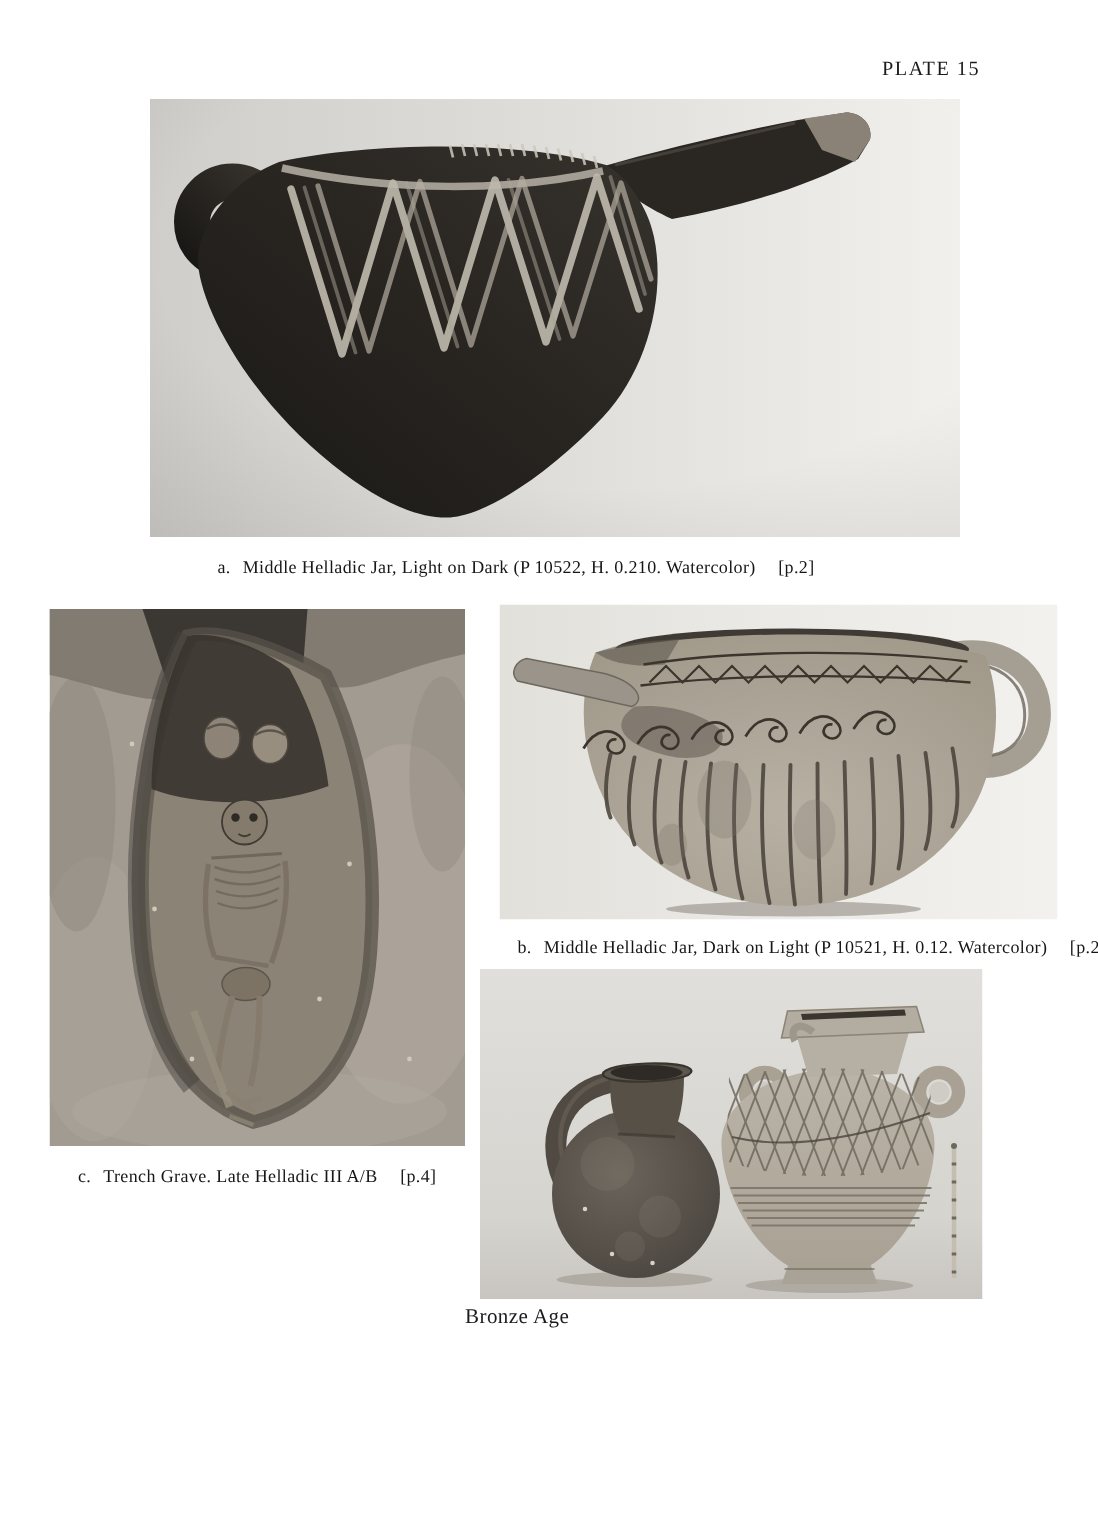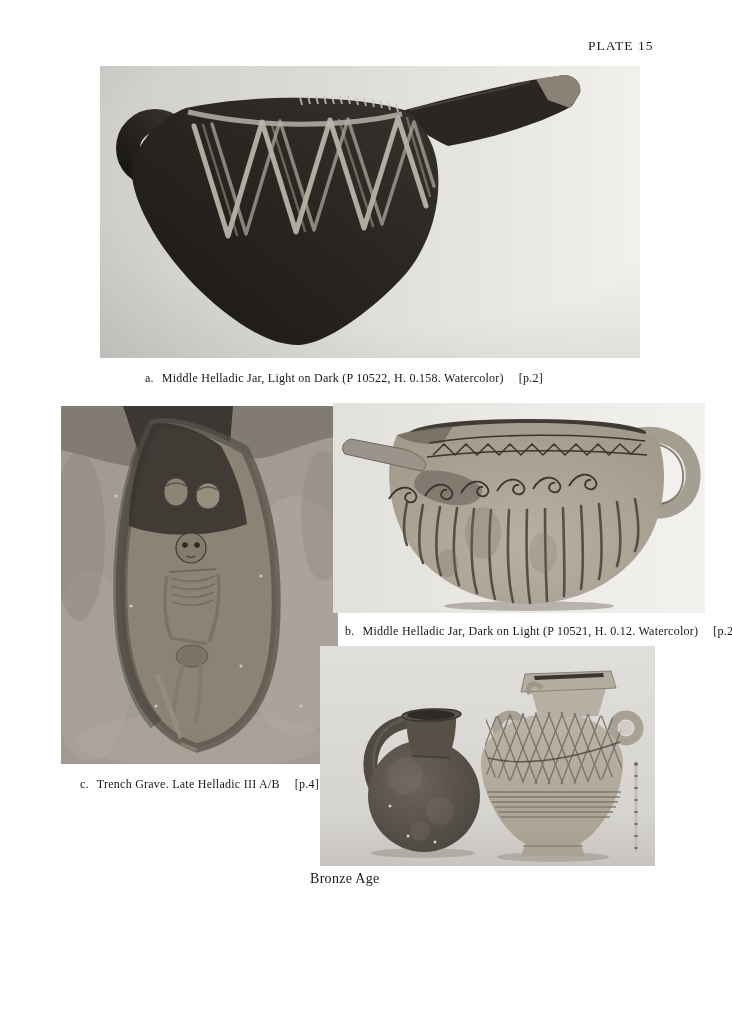--- a/index.html
+++ b/index.html
@@ -25,21 +25,21 @@
     white-space:nowrap;
     color:#161616;
   }
   .cap-letter{margin-right:8px;}
   .cap-ref{margin-left:15px;text-align:right;}
   .fig-a figcaption{margin-top:13px;transform:translateX(calc(-50% - 26px));}
   .fig-b figcaption{margin-top:11px;transform:translateX(calc(-50% - 16px));padding-left:28px;}
   .fig-c figcaption{margin-top:13px;}
   .fig-d figcaption{margin-top:11px;transform:translateX(calc(-50% - 3px));}
   .fig-a{left:100px;top:66px;}
-  .fig-c{left:33px;top:406px;margin-left:28px;}
+  .fig-c{left:33px;top:406px;}
   .fig-b{left:333px;top:403px;}
   .fig-d{left:320px;top:646px;}
   .period-label{
     position:absolute;left:310px;top:871px;
     font-size:14px;letter-spacing:0.3px;
   }
 </style>
 </head>
 <body>
 
@@ -95,21 +95,21 @@
 
         <g fill="none" stroke-linecap="round" stroke-linejoin="round">
           <path d="M94 60 L128 170 L162 56 L196 166 L230 54 L264 162 L298 52 L326 140" stroke="#bdb7ab" stroke-width="5" opacity="0.92"></path>
           <path d="M112 58 L146 168 L180 55 L214 164 L248 53 L282 158 L314 56 L334 120" stroke="#b3ada1" stroke-width="3.5" opacity="0.7"></path>
           <path d="M103 59 L137 169 M171 56 L205 165 M239 54 L273 160 M307 52 L330 130" stroke="#a9a398" stroke-width="2.5" opacity="0.5"></path>
         </g>
       </g>
       <rect width="540" height="292" fill="url(#gVigA)"></rect>
     </svg>
     <figcaption>
-      <span class="cap-letter">a.</span><span>Middle Helladic Jar, Light on Dark (P 10522, H. 0.158. Watercolor)</span><span class="cap-ref">[p.2]</span>
+      <span class="cap-letter">a.</span><span>Middle Helladic Jar, Light on Dark (P 10522, H. 0.210. Watercolor)</span><span class="cap-ref">[p.2]</span>
     </figcaption>
   </figure>
 
   <figure class="fig-c">
     <svg width="277" height="358" viewBox="0 0 277 358" aria-hidden="true">
       <rect width="277" height="358" fill="#a29b92"></rect>
       <g>
         <ellipse cx="235" cy="210" rx="60" ry="120" fill="#b5ada2" opacity="0.45"></ellipse>
         <ellipse cx="30" cy="260" rx="42" ry="95" fill="#b0a89d" opacity="0.35"></ellipse>
         <ellipse cx="140" cy="335" rx="125" ry="28" fill="#b2aa9f" opacity="0.4"></ellipse>

